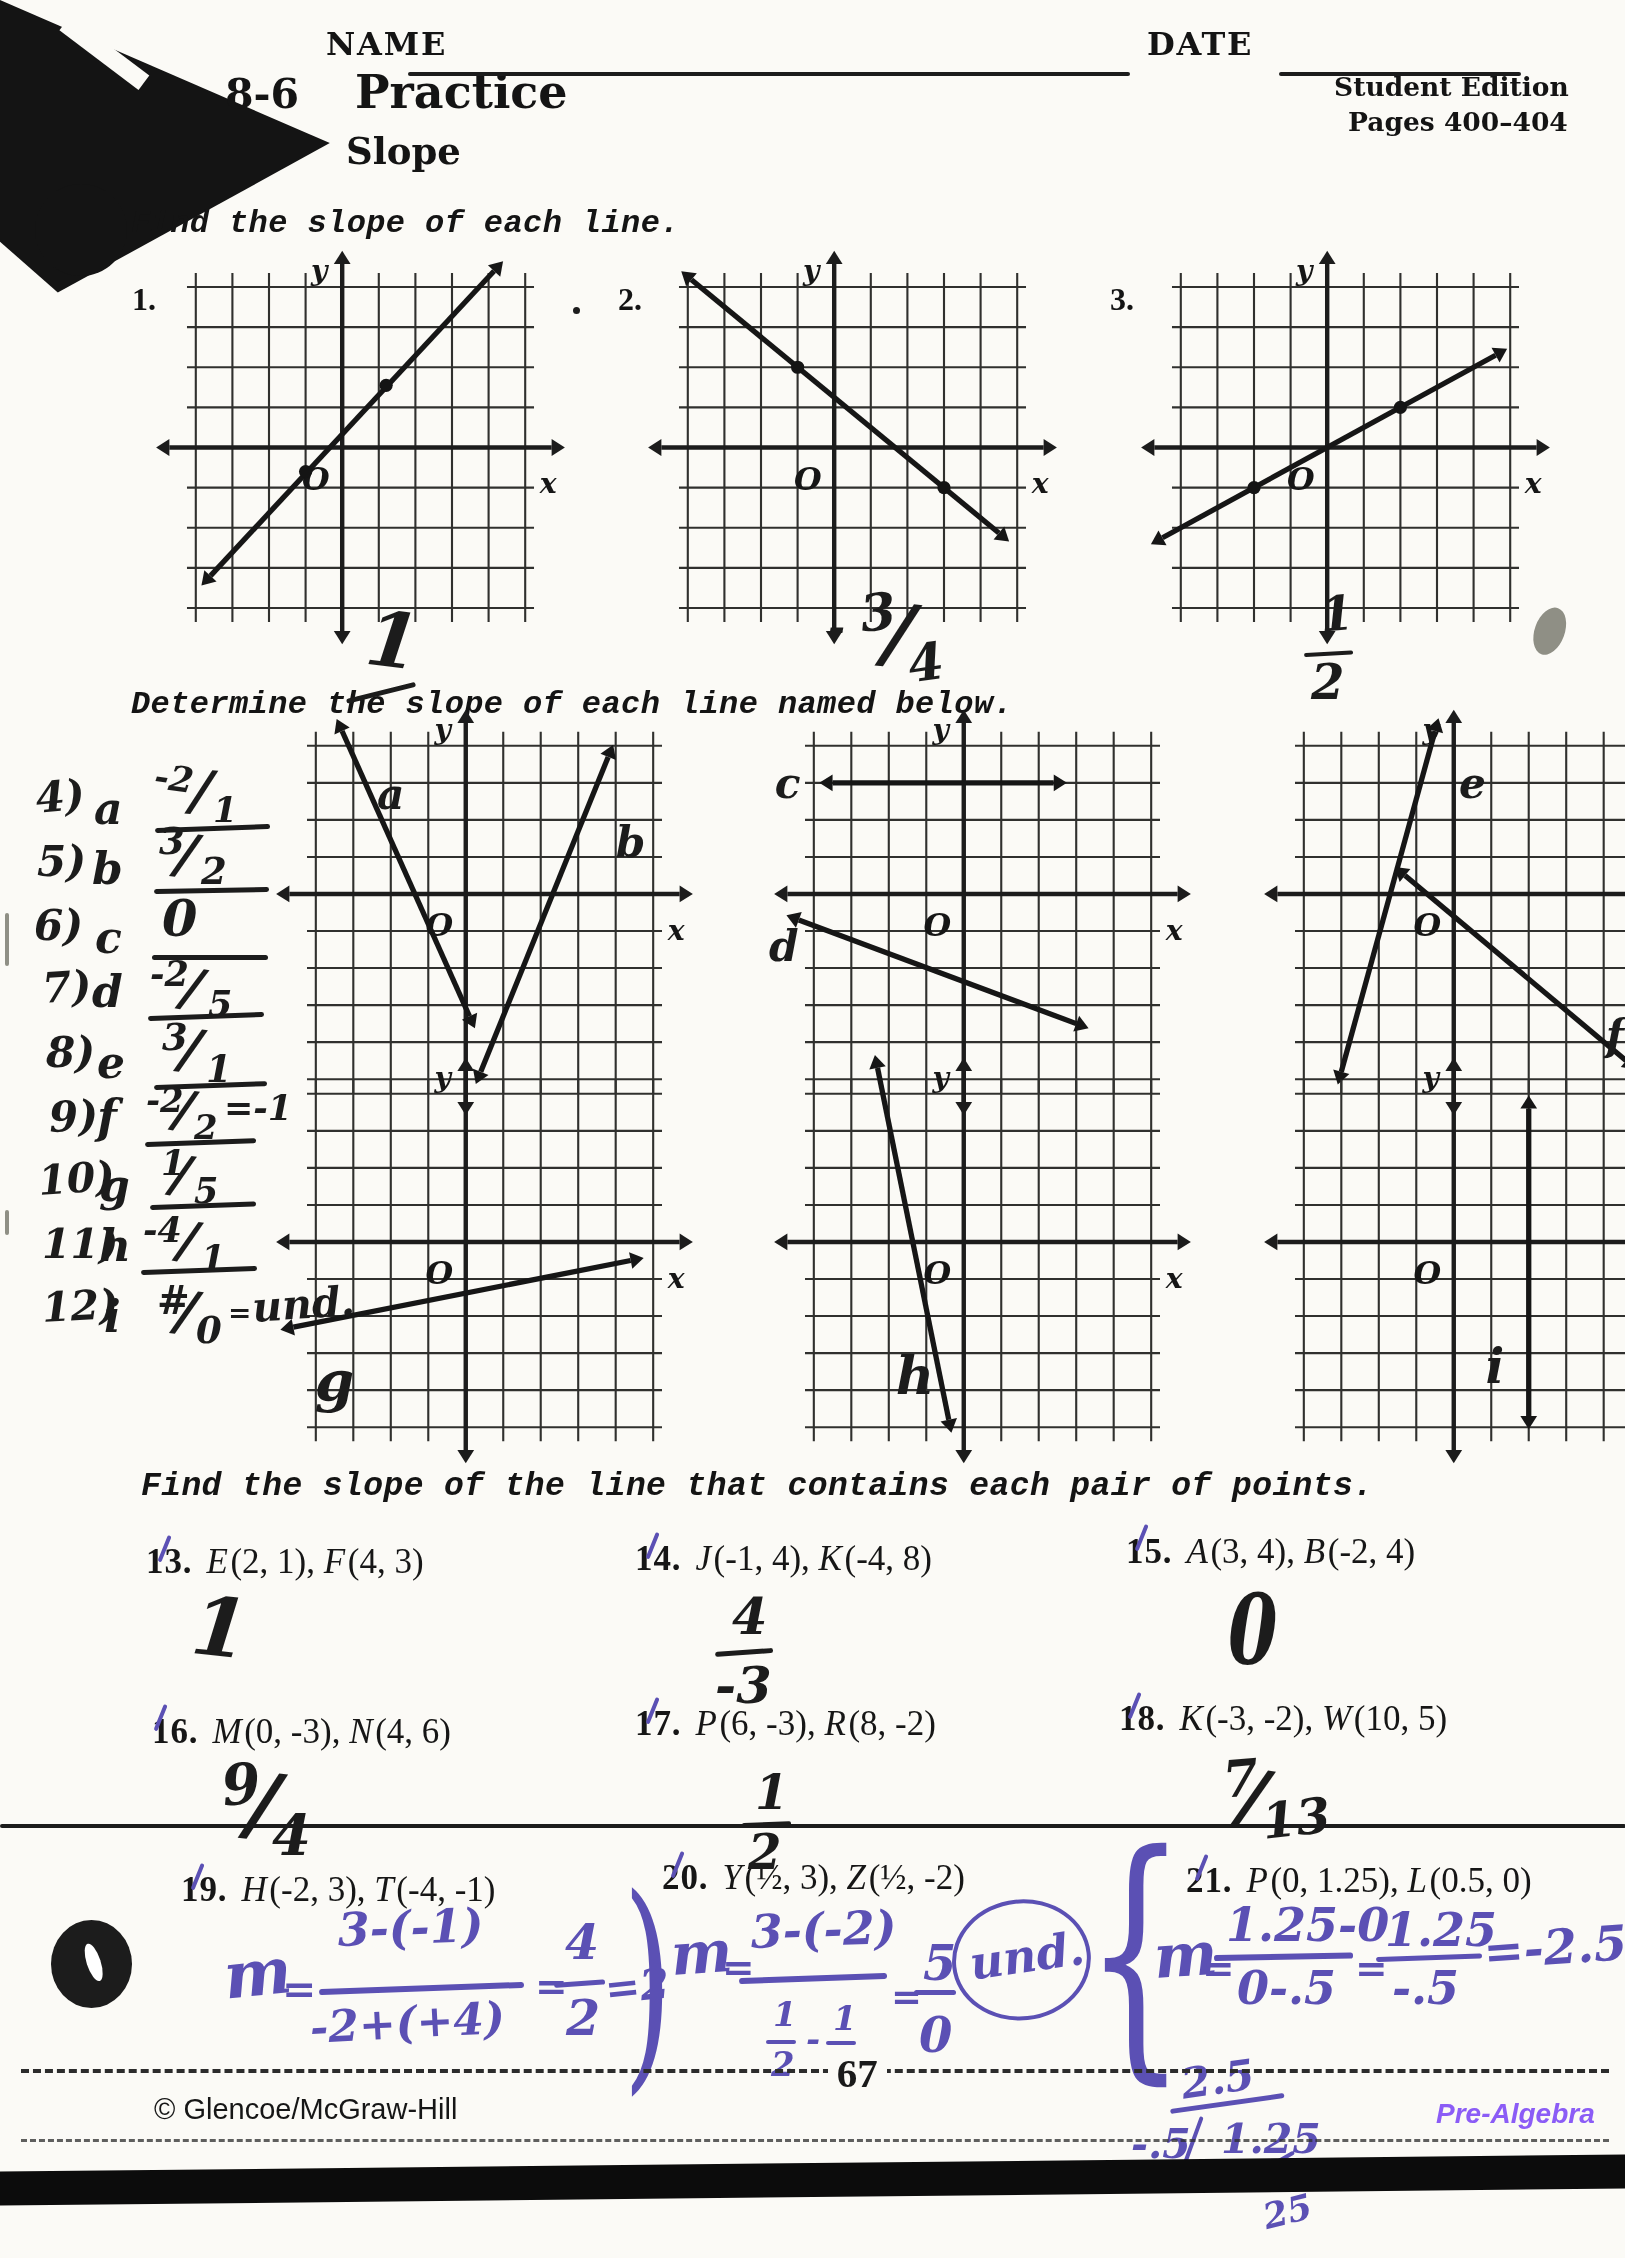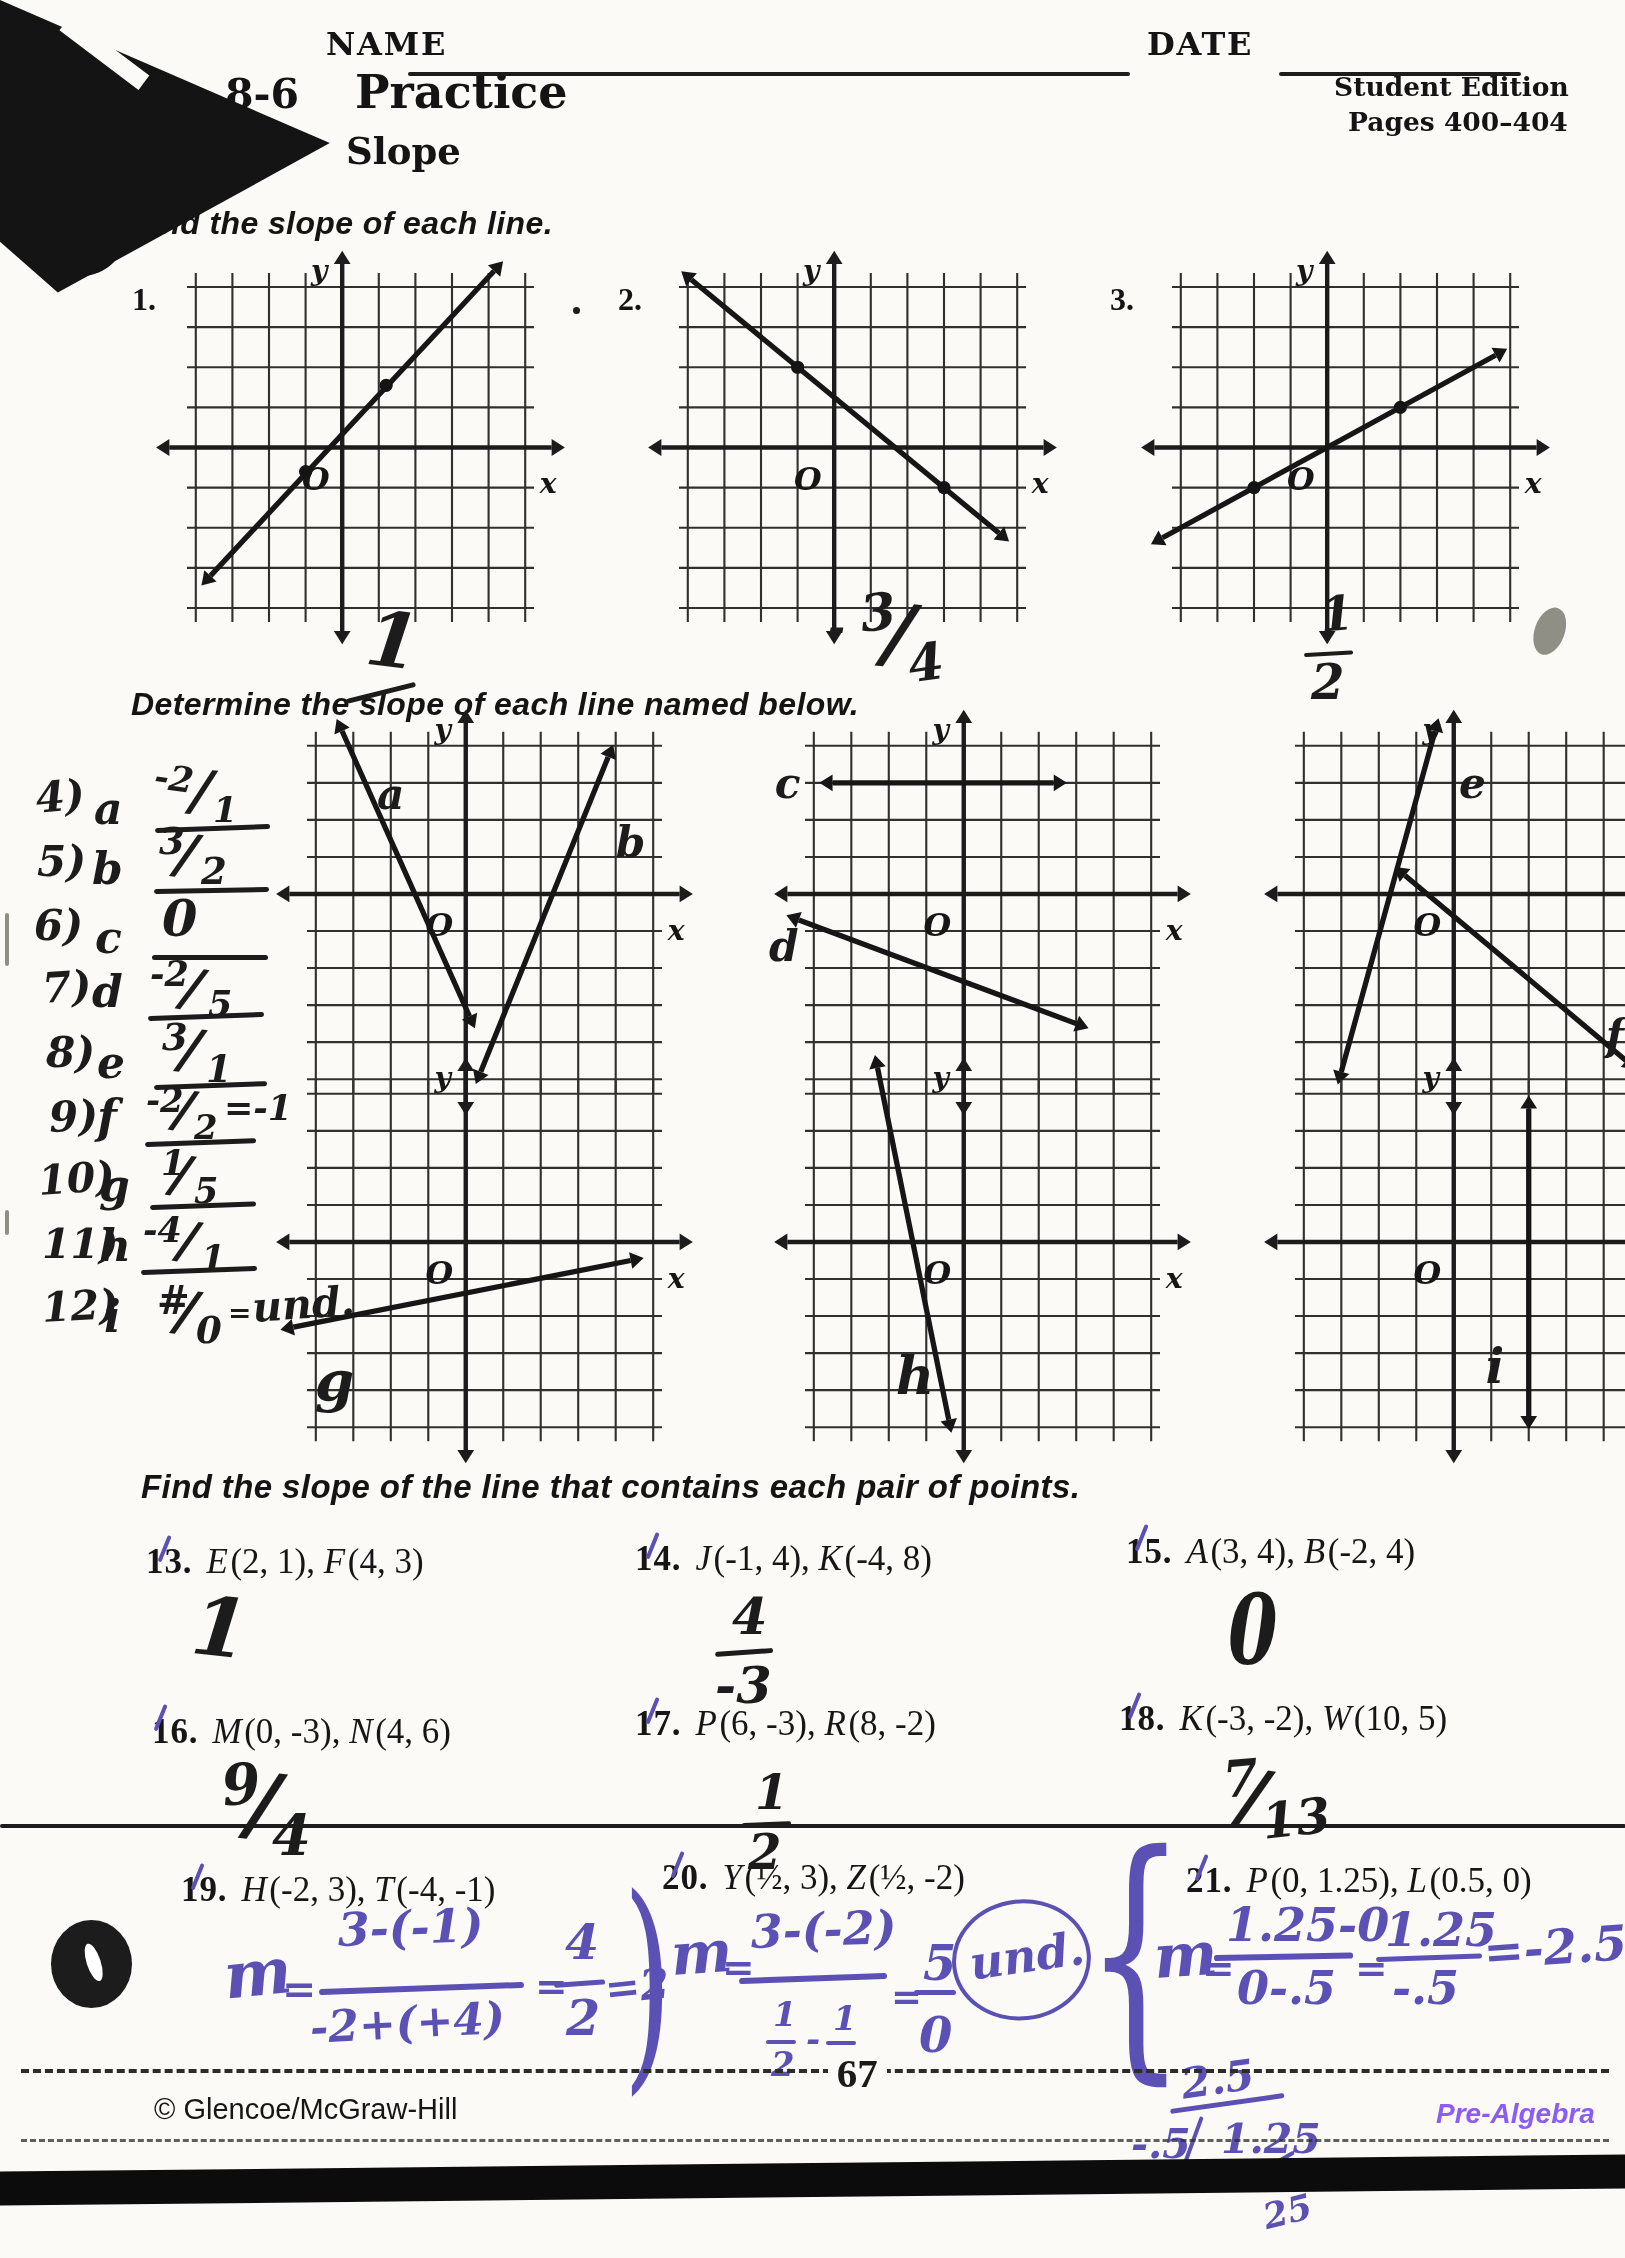--- a/index.html
+++ b/index.html
@@ -1,21 +1,21 @@
 <!DOCTYPE html>
 <html style="font-size:14px"><head>
 <meta charset="utf-8">
 <style>
   html,body{margin:0;padding:0;background:#9a9a94;}
   #page{position:relative;width:1626px;height:2258px;background:#fbfaf6;overflow:hidden;
         font-family:"Liberation Serif",serif;color:#1a1a1a;}
   .abs{position:absolute;}
   
   .slab{font-family:"DejaVu Serif",serif;font-weight:700;color:#141414;white-space:nowrap;}
-  .instr{position:absolute;font-family:Liberation Sans, sans-serif;font-weight:700;font-style:italic;
+  .instr{position:absolute;font-family:Liberation Mono, monospace;font-weight:700;font-style:italic;
          font-size:32px;color:#141414;white-space:nowrap;letter-spacing:0.4px;}
   
   .prob{position:absolute;font-size:35px;color:#161616;white-space:nowrap;}
   .prob .num{font-weight:700;margin-right:14px;letter-spacing:0.9px;}
   .prob i{padding-right:2.6px;}
   .gnum{position:absolute;font-size:32px;font-weight:700;color:#141414;}
   
   .an{position:absolute;font-family:"DejaVu Serif",serif;font-style:italic;font-weight:700;
       line-height:.92;white-space:pre;transform-origin:left top;}
   .an.br{font-style:normal;font-weight:400;line-height:.8;}

